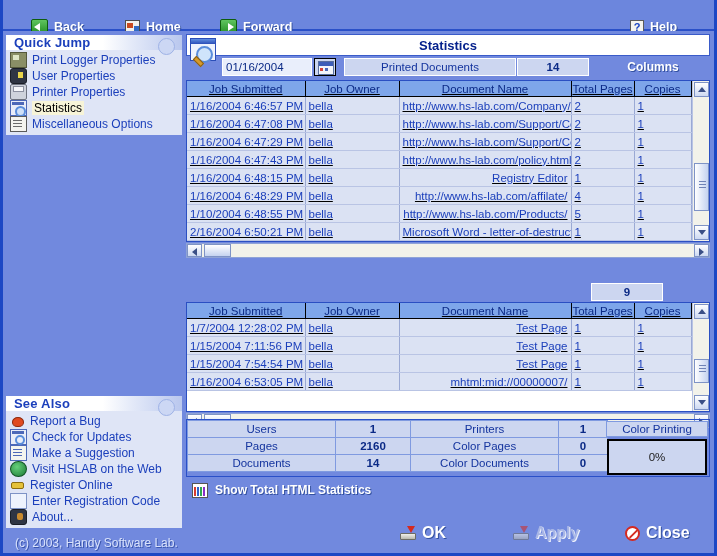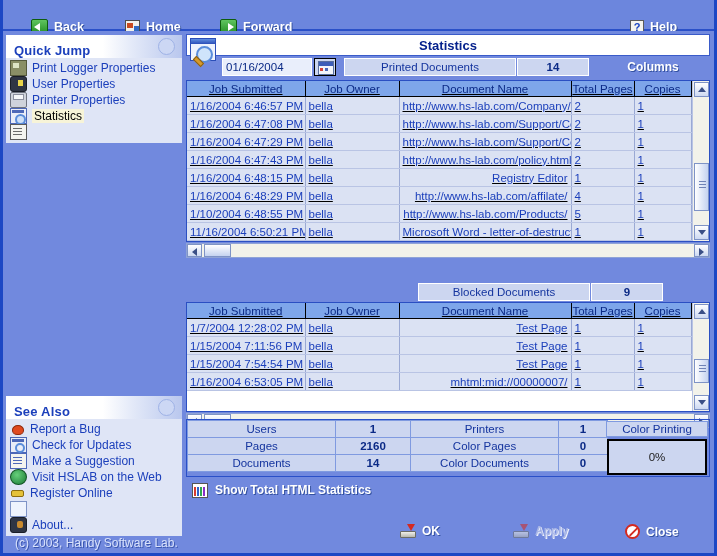--- a/index.html
+++ b/index.html
@@ -84,21 +84,21 @@
 
   
   #sidebar {
     position: absolute; left: 0; top: 31px;
     width: 181px; height: 522px;
     background: #7189de;
   }
   .panel { position: absolute; left: 3px; width: 176px; }
   .panel-head {
     position: relative;
-    height: 23px;
+    height: 15px;
     background: linear-gradient(to right, #ffffff 0%, #ffffff 55%, #e3e9f8 72%, #b9c7ee 100%);
     display: flex; align-items: flex-end;
     box-sizing: border-box;
     padding-left: 8px;
   }
   .panel-head .ttl {
     color: #1b3fbb; font-weight: bold; font-size: 13px;
     letter-spacing: 0.2px;
   }
   .panel-head .circ {
@@ -402,21 +402,21 @@
     content:""; position:absolute; left:1px; bottom:1px; width:2px; height:9px;
     background:#d63a2f;
     box-shadow: 3px 0 0 -0px #2f62c8, 6px 0 0 0 #2fa84f, 9px 0 0 0 #8a2fc8;
   }
 
   
   #footer { position:absolute; left:181px; bottom:0; width:530px; height:40px; }
   .fbtn {
     position: absolute; top: 11px;
     display:flex; align-items:center;
-    font-size:12px; font-weight:bold;
+    font-size:16px; font-weight:bold;
     color:#ffffff; text-shadow:1px 1px 0 #33509f;
     cursor:default;
   }
   .fbtn.disabled { color:#a8b6e6; text-shadow:1px 1px 0 #eef1fb; }
   .fbtn .lbl { margin-left:6px; }
   .ico-ok, .ico-apply { width:16px; height:14px; position:relative; }
   .ico-ok:before, .ico-apply:before {
     content:""; position:absolute; left:0; bottom:0; width:16px; height:7px;
     background:linear-gradient(#f0f0ea,#b8b8ae); border:1px solid #6c6c64;
     box-sizing:border-box; border-radius:1px;
@@ -480,20 +480,21 @@
         <div class="nav-item">
           <span class="nico nico-printer"></span>
           <span class="nm">Printer Properties</span>
         </div>
         <div class="nav-item sel">
           <span class="nico nico-stats"></span>
           <span class="nm">Statistics</span>
         </div>
         <div class="nav-item">
           <span class="nico nico-misc"></span>
+          <span class="nm">Miscellaneous Options</span>
         </div>
       </div>
     </div>
 
     <div class="panel" style="top:365px;">
       <div class="panel-head">
         <span class="ttl">See Also</span>
         <span class="circ"></span>
       </div>
       <div class="panel-body">
@@ -512,20 +513,21 @@
         <div class="nav-item">
           <span class="nico nico-web"></span>
           <span class="nm">Visit HSLAB on the Web</span>
         </div>
         <div class="nav-item">
           <span class="nico nico-register"></span>
           <span class="nm">Register Online</span>
         </div>
         <div class="nav-item">
           <span class="nico nico-regcode"></span>
+          <span class="nm">Enter Registration Code</span>
         </div>
         <div class="nav-item">
           <span class="nico nico-about"></span>
           <span class="nm">About...</span>
         </div>
       </div>
     </div>
 
     <div id="copyright" style="top:505px;">(c) 2003, Handy Software Lab.</div>
   </div>
@@ -624,21 +626,21 @@
             </tr>
             <tr>
               <td class="l">1/10/2004 6:48:55 PM</td>
               <td class="c">bella</td>
               <td class="l">http://www.hs-lab.com/Products/</td>
               <td class="c">5</td>
               <td class="c">1</td>
               <td></td>
             </tr>
             <tr>
-              <td class="l">11/16/2004 6:50:21 PM</td>
+              <td class="l">2/16/2004 6:50:21 PM</td>
               <td class="c">bella</td>
               <td class="l">Microsoft Word - letter-of-destruction</td>
               <td class="c">1</td>
               <td class="c">1</td>
               <td></td>
             </tr>
             <tr class="sel">
               <td class="l">1/16/2004 6:51:27 PM</td>
               <td class="c">bella</td>
               <td class="l">MINI-PACK</td>
@@ -656,21 +658,20 @@
       </div>
     </div>
 
     <div class="hsb" style="top:212px;">
       <div class="hsb-btn hsb-left"></div>
       <div class="hsb-thumb"></div>
       <div class="hsb-btn hsb-right"></div>
     </div>
 
     <div id="blocked-bar" style="top:252px;">
-      <div class="cell-box" id="blocked-label">Blocked Documents</div>
       <div class="cell-box" id="blocked-count">9</div>
     </div>
 
     <div class="grid-wrap" style="top:271px; height:110px;">
       <div class="grid">
         <table class="g">
           <colgroup>
             <col style="width:118px">
               <col style="width:94px">
               <col style="width:172px">

